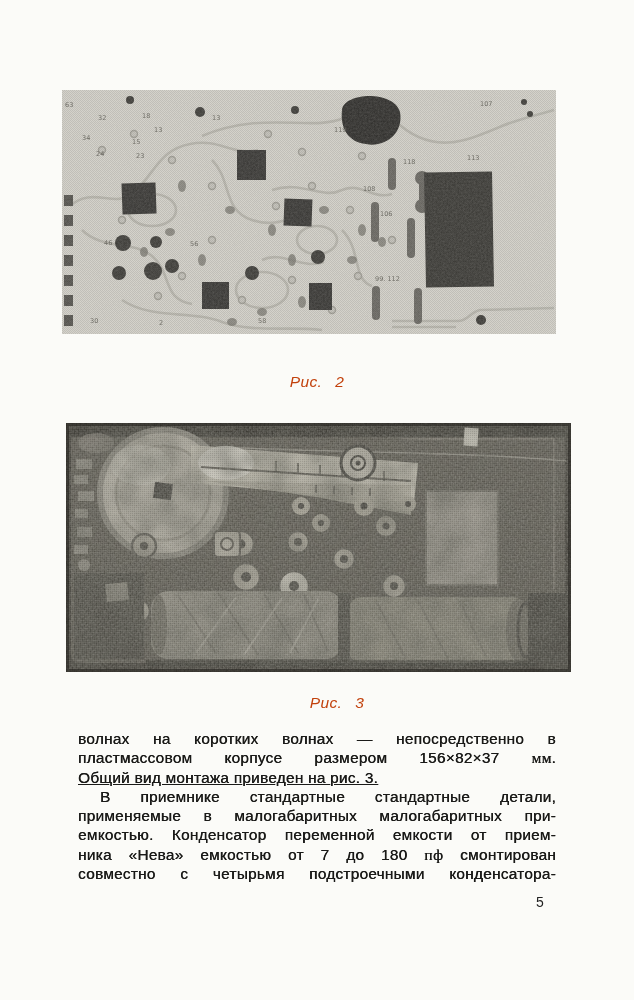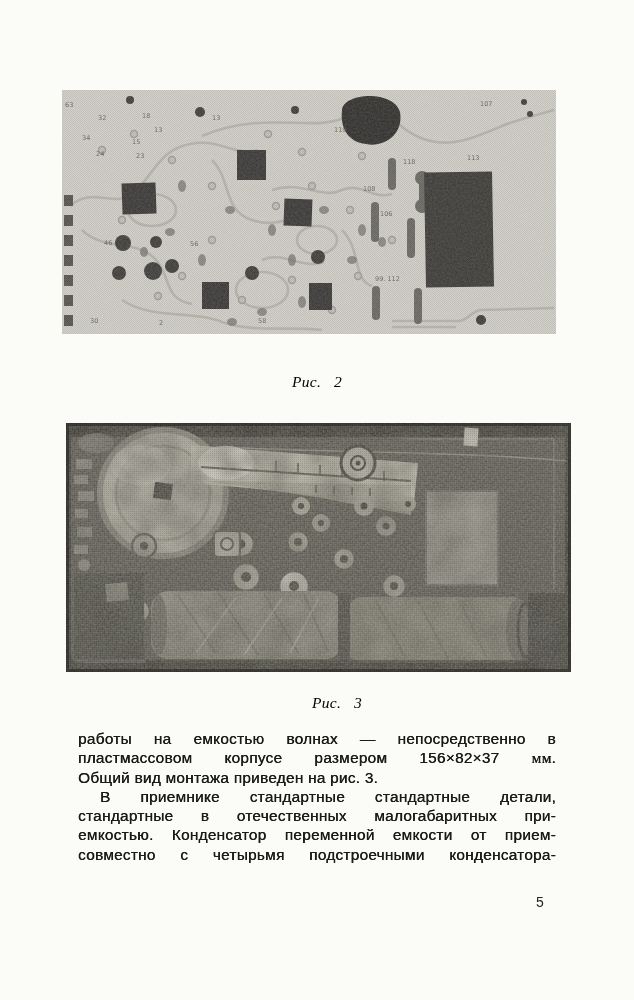--- a/index.html
+++ b/index.html
@@ -7,35 +7,35 @@
     position:relative;width:634px;height:1000px;margin:0 auto;
     background:#fbfbf8;overflow:hidden;
     font-family:"Liberation Sans",sans-serif;color:#1a1a18;
   }
   .fig{position:absolute;margin:0;padding:0;line-height:0;}
   .fig svg{display:block;}
   .fig1{left:62px;top:90px;width:494px;height:244px;}
   .fig2{left:66px;top:423px;width:505px;height:249px;}
   .caption{
     position:absolute;left:0;width:634px;text-align:center;
-    font-family:Liberation Serif, serif;font-style:italic;
-    font-size:15.5px;color:#000000;word-spacing:0.55em;letter-spacing:0.3px;
+    font-family:Liberation Sans, sans-serif;font-style:italic;
+    font-size:15.5px;color:#c2410c;word-spacing:0.55em;letter-spacing:0.3px;
   }
   .cap1{top:373px;}
   .cap2{top:694px;padding-left:20px;}
   .body-text{
     position:absolute;left:78px;top:729px;width:478px;
     font-size:15.4px;letter-spacing:0.25px;
     text-shadow:0.3px 0 0 currentColor;
   }
   .tline{
     height:19.3px;line-height:19.3px;white-space:normal;
     text-align:justify;text-align-last:justify;
   }
-  .tline.nojust{text-align:left;text-align-last:left;}
+  .tline.nojust{text-align:left;text-align-last:left;text-decoration:underline;}
   .tline.indent{padding-left:22px;}
   .it{font-family:"Liberation Serif",serif;letter-spacing:0.4px;}
   .page-number{
     position:absolute;left:526px;top:894px;width:28px;text-align:center;
     font-size:14px;color:#222;
   }
   .pcb-label{font-family:"DejaVu Sans",sans-serif;font-size:6.5px;fill:#55534b;opacity:.85;}
 </style>
 </head>
 <body>
@@ -362,24 +362,25 @@
       <rect width="505" height="249" filter="url(#mottle)"></rect>
       <rect width="505" height="249" fill="url(#ht2)"></rect>
       <rect width="505" height="249" filter="url(#n2)" opacity="0.45"></rect>
       <rect x="1.5" y="1.5" width="502" height="246" fill="none" stroke="#23211d" stroke-width="3" opacity="0.55"></rect>
     </svg>
   </figure>
 
   <div class="caption cap2">Рис. 3</div>
 
   <div class="body-text">
-    <div class="tline"><span>работы на емкостью волнах — непосредственно в</span></div>
+    <div class="tline"><span>волнах на коротких волнах — непосредственно в</span></div>
     <div class="tline"><span>пластмассовом корпусе размером 156×82×37 </span><span class="it">мм.</span></div>
     <div class="tline nojust"><span>Общий вид монтажа приведен на рис. 3.</span></div>
     <div class="tline indent"><span>В приемнике стандартные стандартные детали,</span></div>
-    <div class="tline"><span>стандартные в отечественных малогабаритных при-</span></div>
+    <div class="tline"><span>применяемые в малогабаритных малогабаритных при-</span></div>
     <div class="tline"><span>емкостью. Конденсатор переменной емкости от прием-</span></div>
+    <div class="tline"><span>ника «Нева» емкостью от 7 до 180 </span><span class="it">пф</span><span> смонтирован</span></div>
     <div class="tline"><span>совместно с четырьмя подстроечными конденсатора-</span></div>
   </div>
 
   <div class="page-number">5</div>
 
 </div>
 
 </body></html>

